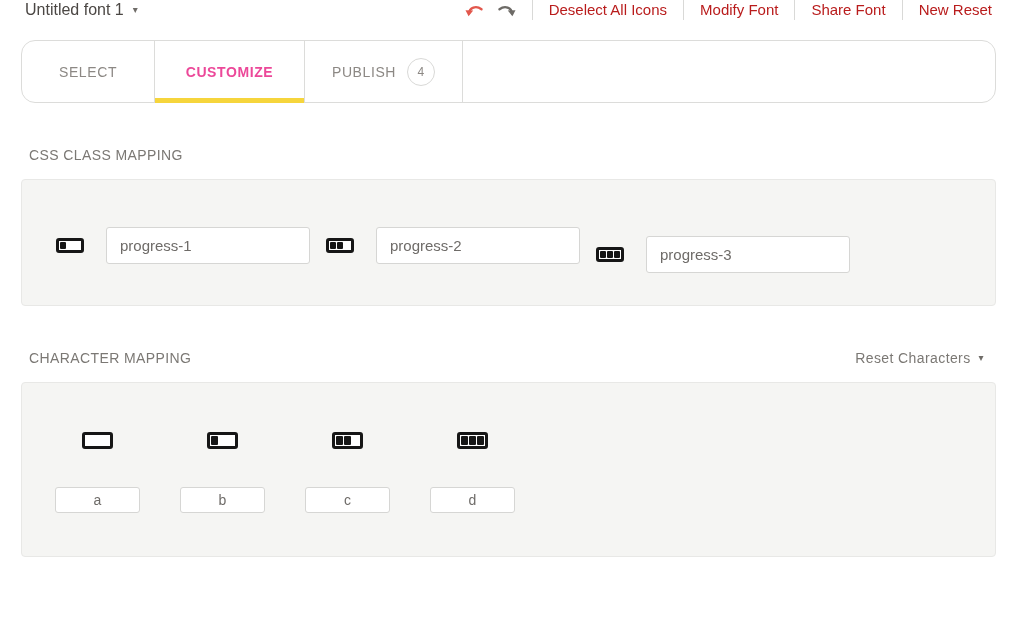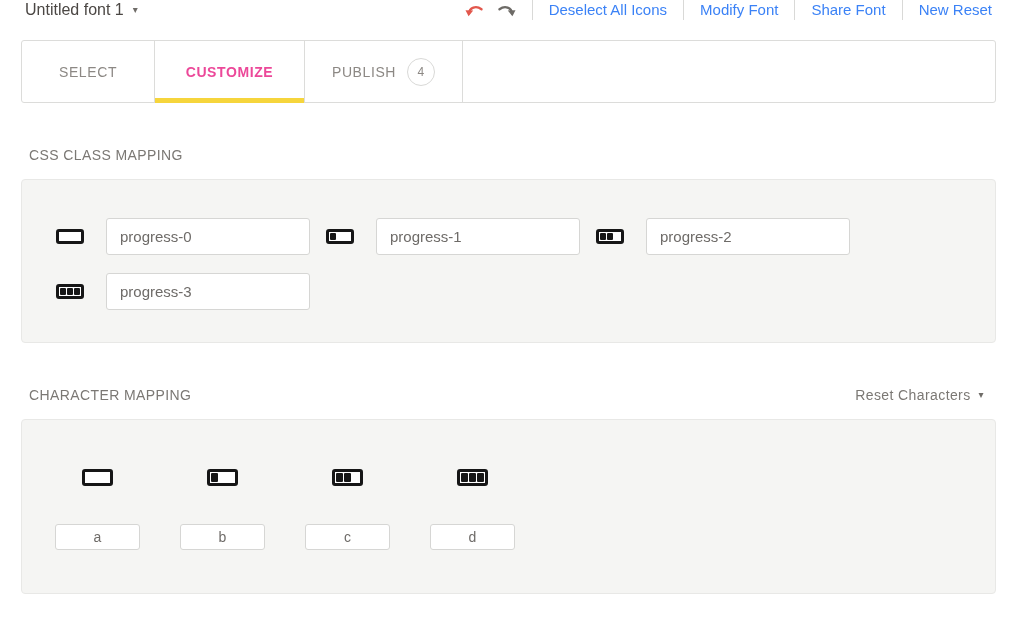--- a/index.html
+++ b/index.html
@@ -17,29 +17,29 @@
   }
   .font-title {
     font-size:16px; color:#4b4744; display:flex; align-items:center; gap:9px;
     cursor:pointer;
   }
   .caret { font-size:10px; color:#6f6c68; line-height:1; }
   .topbar-right { display:flex; align-items:center; }
   .undo-redo { display:flex; align-items:center; gap:9px; padding-right:16px; }
   .icon-btn { display:inline-flex; align-items:center; cursor:pointer; }
   .top-action {
-    font-size:15px; color:#3b82f6; padding:0 16px; cursor:pointer;
+    font-size:15px; color:#b91c1c; padding:0 16px; cursor:pointer;
     border-left:1px solid #d9d9d7; line-height:20px; white-space:nowrap;
   }
   .top-action:last-child { padding-right:0; }
 
   
   .tabbar {
     margin:20px 21px 0 21px; height:63px;
-    border:1px solid #dcdcda; border-radius:3px;
+    border:1px solid #dcdcda; border-radius:14px;
     display:flex; background:#fff;
   }
   .tab {
     display:flex; align-items:center; justify-content:center;
     border-right:1px solid #dcdcda; position:relative;
     font-size:14px; letter-spacing:0.6px; color:#8c8884; cursor:pointer;
   }
   .tab-select { width:133px; }
   .tab-customize { width:150px; }
   .tab-publish { width:158px; }
@@ -146,28 +146,20 @@
   </div>
 </div>
 
 <div class="section-head">
   <span>CSS CLASS MAPPING</span>
 </div>
 
 <div class="panel panel-css">
   <div class="map-item">
     <span class="bar-icon bar-sm">
-      <i class="seg"></i>
-        <i class="seg"></i>
-        <i class="seg"></i>
-    </span>
-    <input class="class-input" type="text" value="progress-0" style="">
-  </div>
-  <div class="map-item">
-    <span class="bar-icon bar-sm">
       <i class="seg on"></i>
         <i class="seg"></i>
         <i class="seg"></i>
     </span>
     <input class="class-input" type="text" value="progress-1" style="">
   </div>
   <div class="map-item">
     <span class="bar-icon bar-sm">
       <i class="seg on"></i>
         <i class="seg on"></i>

